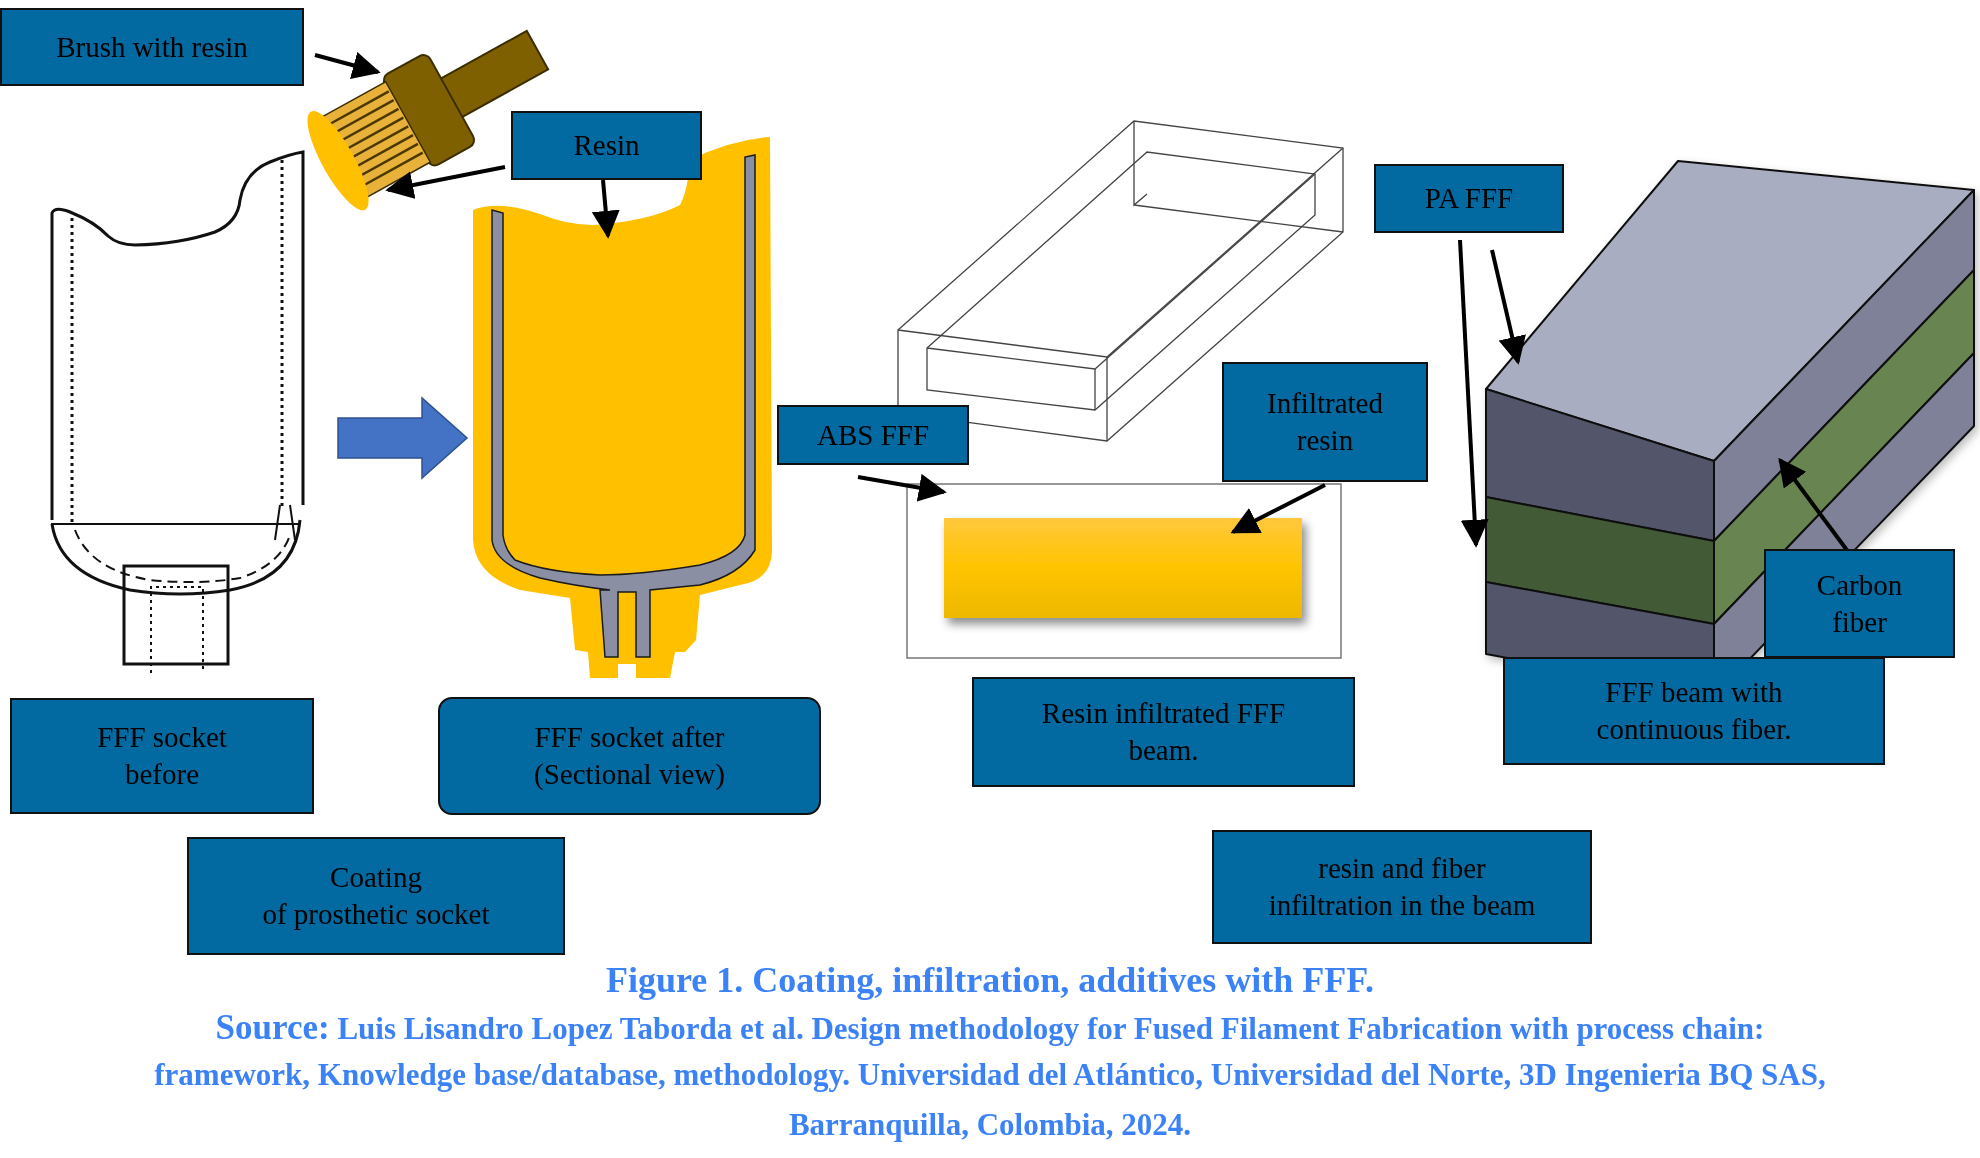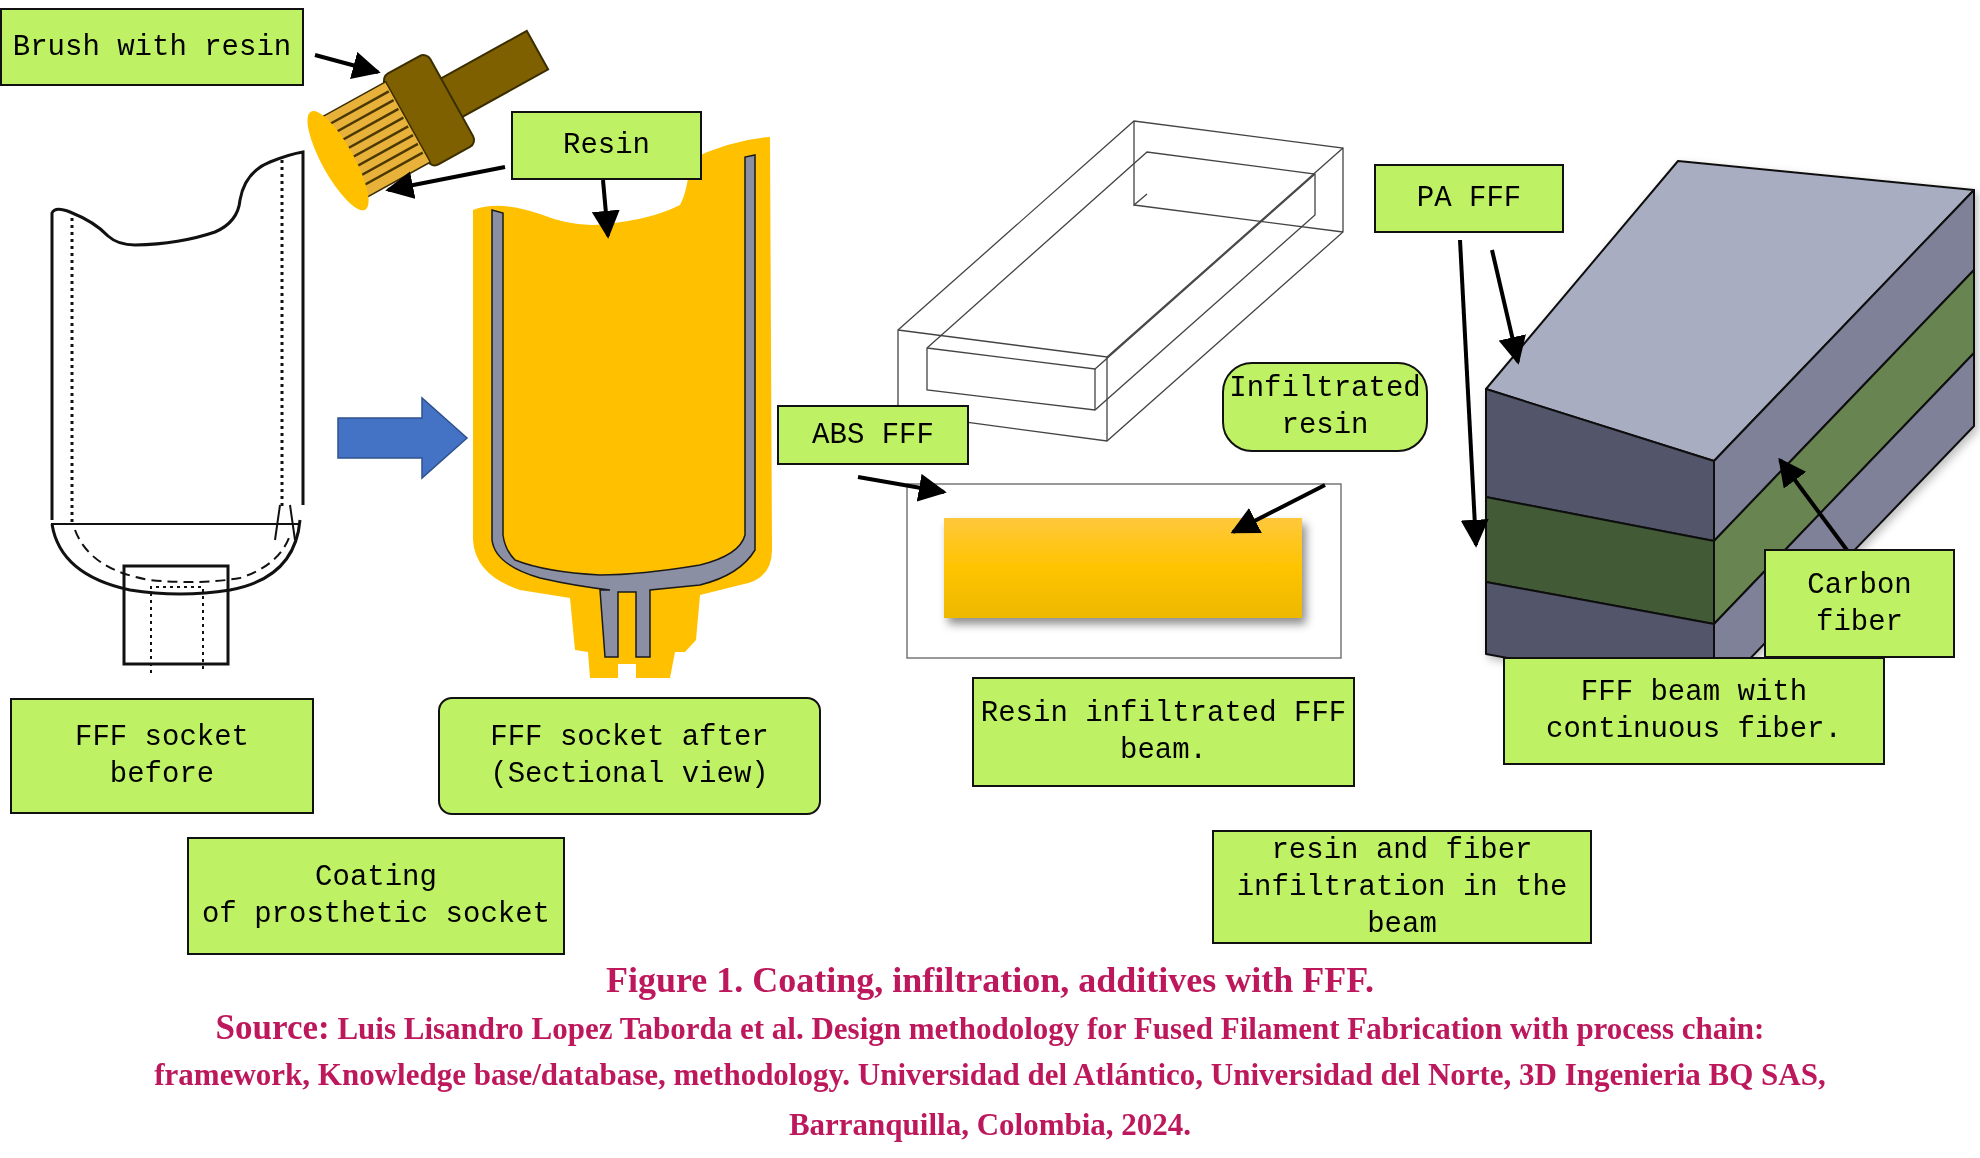--- a/index.html
+++ b/index.html
@@ -1,26 +1,26 @@
 <!DOCTYPE html>
 <html><head>
 <meta charset="utf-8">
 <style>
   html, body { margin: 0; padding: 0; background: #ffffff; }
   body { width: 1980px; height: 1158px; position: relative; overflow: hidden; font-family: "Liberation Sans", sans-serif; }
   .label-box {
-    position: absolute; box-sizing: border-box; background: #bef264;
+    position: absolute; box-sizing: border-box; background: #0369a1;
     border: 2px solid #111; display: flex; align-items: center; justify-content: center;
     text-align: center; color: #000; font-size: 29px; line-height: 37px;
-    font-family: Liberation Mono, monospace; white-space: pre-line;
+    font-family: Liberation Serif, serif; white-space: pre-line;
   }
   #art { position: absolute; left: 0; top: 0; width: 1980px; height: 960px; }
   .caption {
     position: absolute; left: 0; width: 1980px; text-align: center;
-    font-family: "Liberation Serif", serif; font-weight: bold; color: #be185d;
+    font-family: "Liberation Serif", serif; font-weight: bold; color: #3b82f6;
   }
   .cap-title { top: 958px; font-size: 36px; line-height: 44px; }
   .cap-src { top: 1005px; font-size: 31px; line-height: 46px; padding: 0 12px; box-sizing: border-box; }
   .cap-src .src-label { font-size: 35px; }
 </style>
 </head>
 <body>
 
 <svg id="art" viewBox="0 0 1980 960" xmlns="http://www.w3.org/2000/svg">
   <defs>
@@ -108,21 +108,21 @@
     <line x1="1325" y1="485" x2="1233" y2="532"></line>
     <line x1="1492" y1="250" x2="1518" y2="362"></line>
     <line x1="1460" y1="240" x2="1476" y2="545"></line>
     <line x1="1858" y1="565" x2="1780" y2="460"></line>
   </g>
 </svg>
 
 <div class="label-box" style="left:0px;top:8px;width:304px;height:78px;">Brush with resin</div>
 <div class="label-box" style="left:511px;top:111px;width:191px;height:69px;">Resin</div>
 <div class="label-box" style="left:777px;top:405px;width:192px;height:60px;">ABS FFF</div>
-<div class="label-box" style="left:1222px;top:362px;width:206px;height:90px;border-radius:30px;">Infiltrated
+<div class="label-box" style="left:1222px;top:362px;width:206px;height:120px;">Infiltrated
 resin</div>
 <div class="label-box" style="left:1374px;top:164px;width:190px;height:69px;">PA FFF</div>
 <div class="label-box" style="left:1764px;top:549px;width:191px;height:109px;">Carbon
 fiber</div>
 <div class="label-box" style="left:10px;top:698px;width:304px;height:116px;">FFF socket
 before</div>
 <div class="label-box" style="left:438px;top:697px;width:383px;height:118px;border-radius:14px;">FFF socket after
 (Sectional view)</div>
 <div class="label-box" style="left:928px;top:677px;width:383px;height:110px;margin-left:44px;">Resin infiltrated FFF
 beam.</div>

